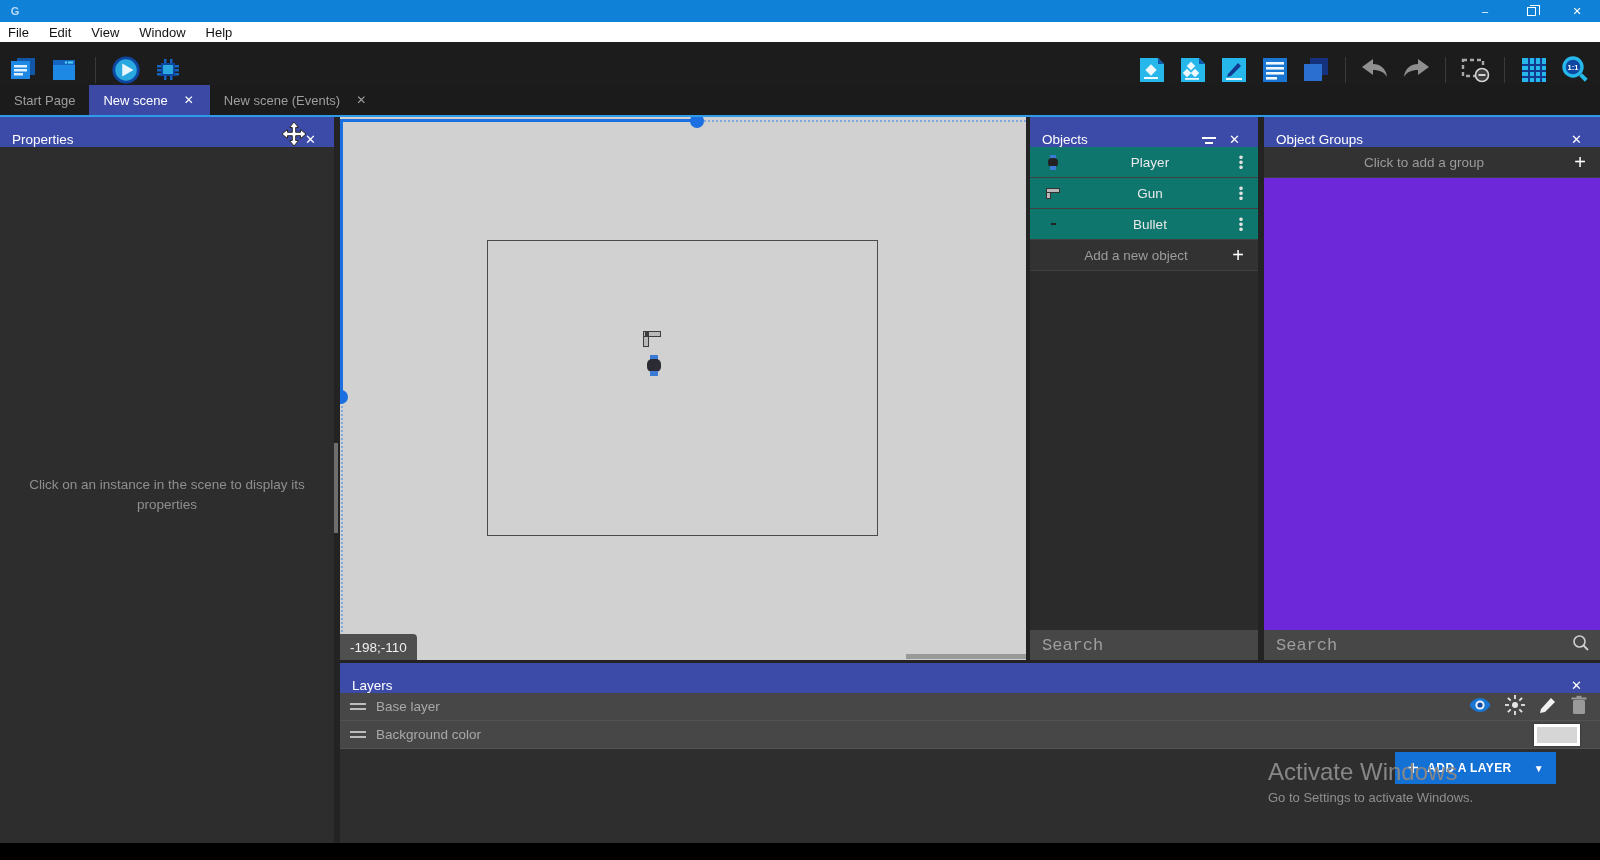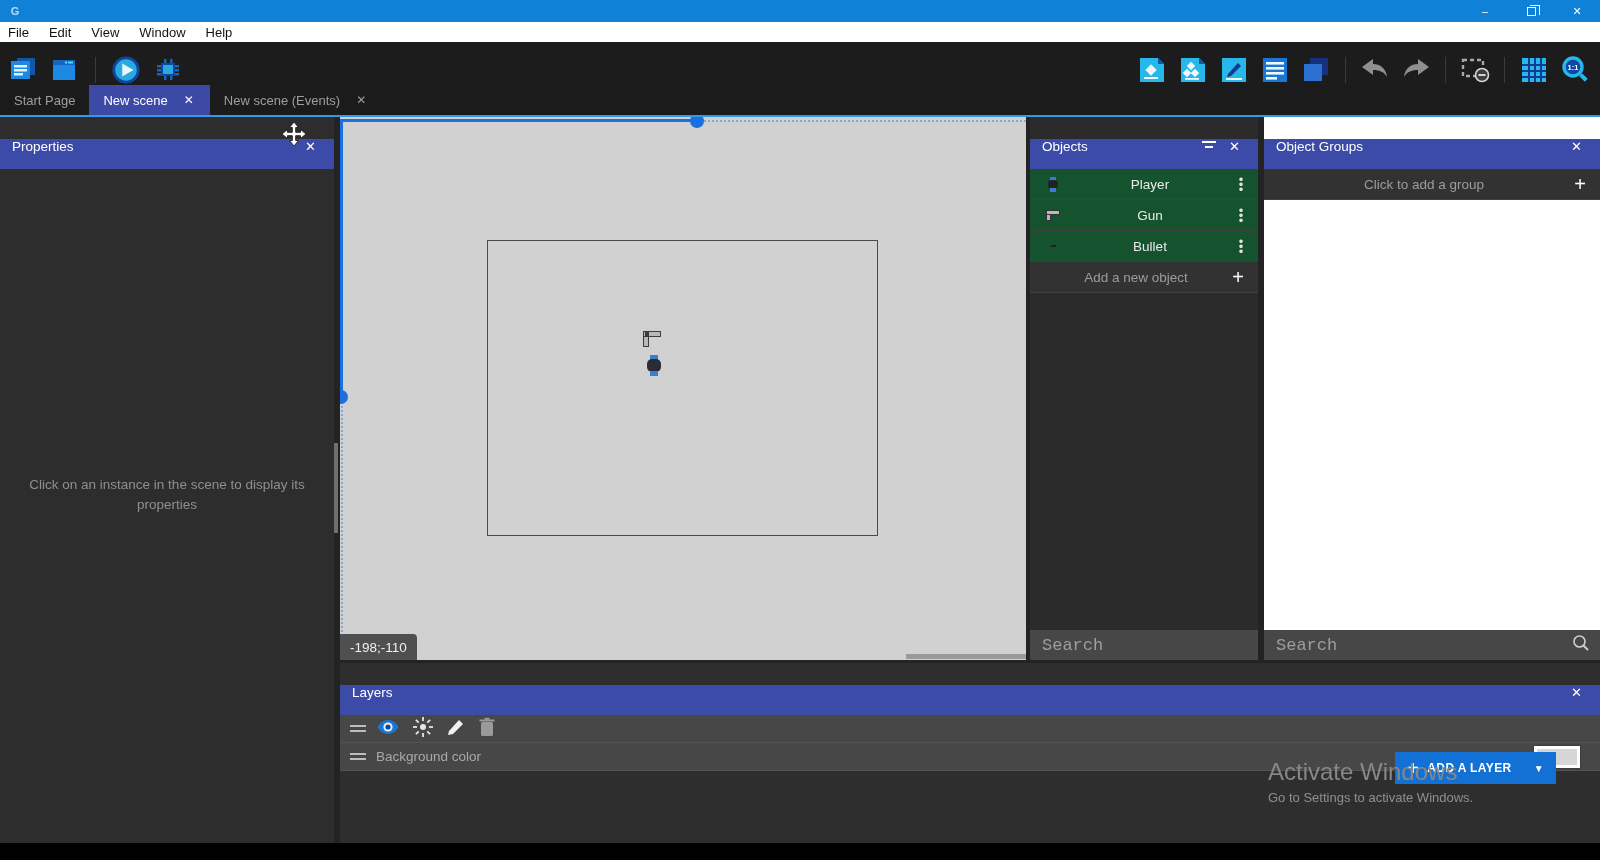--- a/index.html
+++ b/index.html
@@ -39,21 +39,21 @@
   
   #tabbar { left:0; top:85px; width:1600px; height:32px; background:#1b1b1b;
     display:flex; border-bottom:2px solid #2f9be8; }
   .tab { height:30px; display:flex; align-items:center; font-size:13px;
     color:#9e9e9e; padding:0 14px; gap:14px; }
   .tab.active { background:#3c4aa5; color:#fff; }
   .tab .tab-close { font-size:12px; color:inherit; padding:0 2px; }
 
   
   .panel-header { height:30px; background:#3d4ba8; color:#fff; font-size:13.5px;
-    display:flex; align-items:flex-start; padding:0 12px;margin-top:22px; }
+    display:flex; align-items:flex-end; padding:0 12px; }
   .panel-header .hspacer { flex:1; }
   .hdr-btn { color:#fff; font-size:13px; padding:0 6px; display:flex; align-items:center; }
 
   #properties-panel { left:0; top:117px; width:334px; height:726px; background:#2d2d2d; }
   #properties-empty { position:absolute; left:14px; right:14px; top:358px;
     color:#8f8f8f; font-size:13.5px; text-align:center; line-height:20px; }
 
   
   #scene-canvas { left:340px; top:117px; width:686px; height:543px; background:#d1d1d1; overflow:hidden; }
   .win-border-top-solid { position:absolute; left:0; top:2px; width:357px; height:3px; background:#1b6fe0; }
@@ -79,21 +79,21 @@
   #gun-sprite .grip { position:absolute; left:0; top:5px; width:6px; height:11px;
     background:#b9b9b9; border:1px solid #3c3c3c; }
   #player-sprite { position:absolute; left:307px; top:238px; width:14px; height:21px; }
   #player-sprite .p-top { position:absolute; left:3px; top:0; width:8px; height:5px; background:#3a7bd5; }
   #player-sprite .p-body { position:absolute; left:0; top:4px; width:14px; height:13px;
     background:#2b2b33; border-radius:5px; }
   #player-sprite .p-bot { position:absolute; left:3px; top:16px; width:8px; height:5px; background:#3a7bd5; }
 
   
   #objects-panel { left:1030px; top:117px; width:228px; height:543px; background:#2b2b2b; }
-  .obj-row { height:31px; background:#14532d; border-bottom:1px solid #404040;
+  .obj-row { height:31px; background:#0f766e; border-bottom:1px solid #404040;
     display:flex; align-items:center; color:#eaeaea; font-size:13.5px; }
   .obj-icon-cell { width:46px; display:flex; align-items:center; justify-content:center; }
   .obj-label { flex:1; text-align:center; }
   .kebab { width:34px; text-align:center; color:#e0e0e0; font-size:13px; letter-spacing:0; line-height:5px; }
   .kebab span { display:block; }
   .add-row { height:31px; display:flex; align-items:center; background:#323232;
     border-bottom:1px solid #404040; color:#9c9c9c; font-size:13.5px; }
   .add-row .add-label { flex:1; text-align:center; padding-left:24px; }
   .add-plus { width:40px; text-align:center; color:#fff; font-size:20px; font-weight:300; }
   .search-bar { position:absolute; left:0; bottom:0; width:100%; height:30px; background:#474747;
@@ -107,21 +107,21 @@
   .mini-player { position:relative; width:10px; height:15px; }
   .mini-player .t { position:absolute; left:2px; top:0; width:6px; height:4px; background:#3a7bd5; }
   .mini-player .b0 { position:absolute; left:0; top:3px; width:10px; height:9px; background:#222; border-radius:4px; }
   .mini-player .b { position:absolute; left:2px; top:11px; width:6px; height:4px; background:#3a7bd5; }
   .mini-gun { position:relative; width:14px; height:11px; }
   .mini-gun .h { position:absolute; left:0; top:0; width:14px; height:5px; background:#b9b9b9; border:1px solid #333; }
   .mini-gun .v { position:absolute; left:0; top:4px; width:5px; height:7px; background:#b9b9b9; border:1px solid #333; }
   .mini-bullet { width:5px; height:2px; background:#222; }
 
   
-  #groups-panel { left:1264px; top:117px; width:336px; height:543px; background:#ffffff; }
+  #groups-panel { left:1264px; top:117px; width:336px; height:543px; background:#6d28d9; }
 
   
   #layers-panel { left:340px; top:663px; width:1260px; height:180px; background:#2e2e2e; }
   .layer-row { height:28px; background:#474747; border-bottom:1px solid #535353;
     display:flex; align-items:center; color:#a9a9a9; font-size:13.5px; }
   .drag-handle { width:36px; display:flex; flex-direction:column; gap:3px; align-items:center; }
   .drag-handle i { display:block; width:16px; height:2px; background:#bdbdbd; }
   .layer-name { flex:1; }
   .layer-icons { display:flex; align-items:center; gap:12px; margin-right:12px; }
   .color-swatch { width:46px; height:22px; background:#d6d6d6; border:3px solid #fff;
@@ -430,20 +430,21 @@
     <div class="panel-header">
       <span>Layers</span>
       <span class="hspacer"></span>
       <span class="hdr-btn">✕</span>
     </div>
     <div class="layer-row">
       <span class="drag-handle">
           <i></i>
           <i></i>
         </span>
+      <span class="layer-name">Base layer</span>
       <span class="layer-icons">
         <span>
           <svg width="24" height="18" viewBox="0 0 24 18">
             <path d="M12 2 C6 2 2.5 7 1.5 9 C2.5 11 6 16 12 16 C18 16 21.5 11 22.5 9 C21.5 7 18 2 12 2 Z" fill="#1976d2"></path>
             <circle cx="12" cy="9" r="4.6" fill="#e9f3fc"></circle>
             <circle cx="12" cy="9" r="2.6" fill="#0d47a1"></circle>
           </svg>
         </span>
         <span>
           <svg width="22" height="22" viewBox="0 0 22 22">

